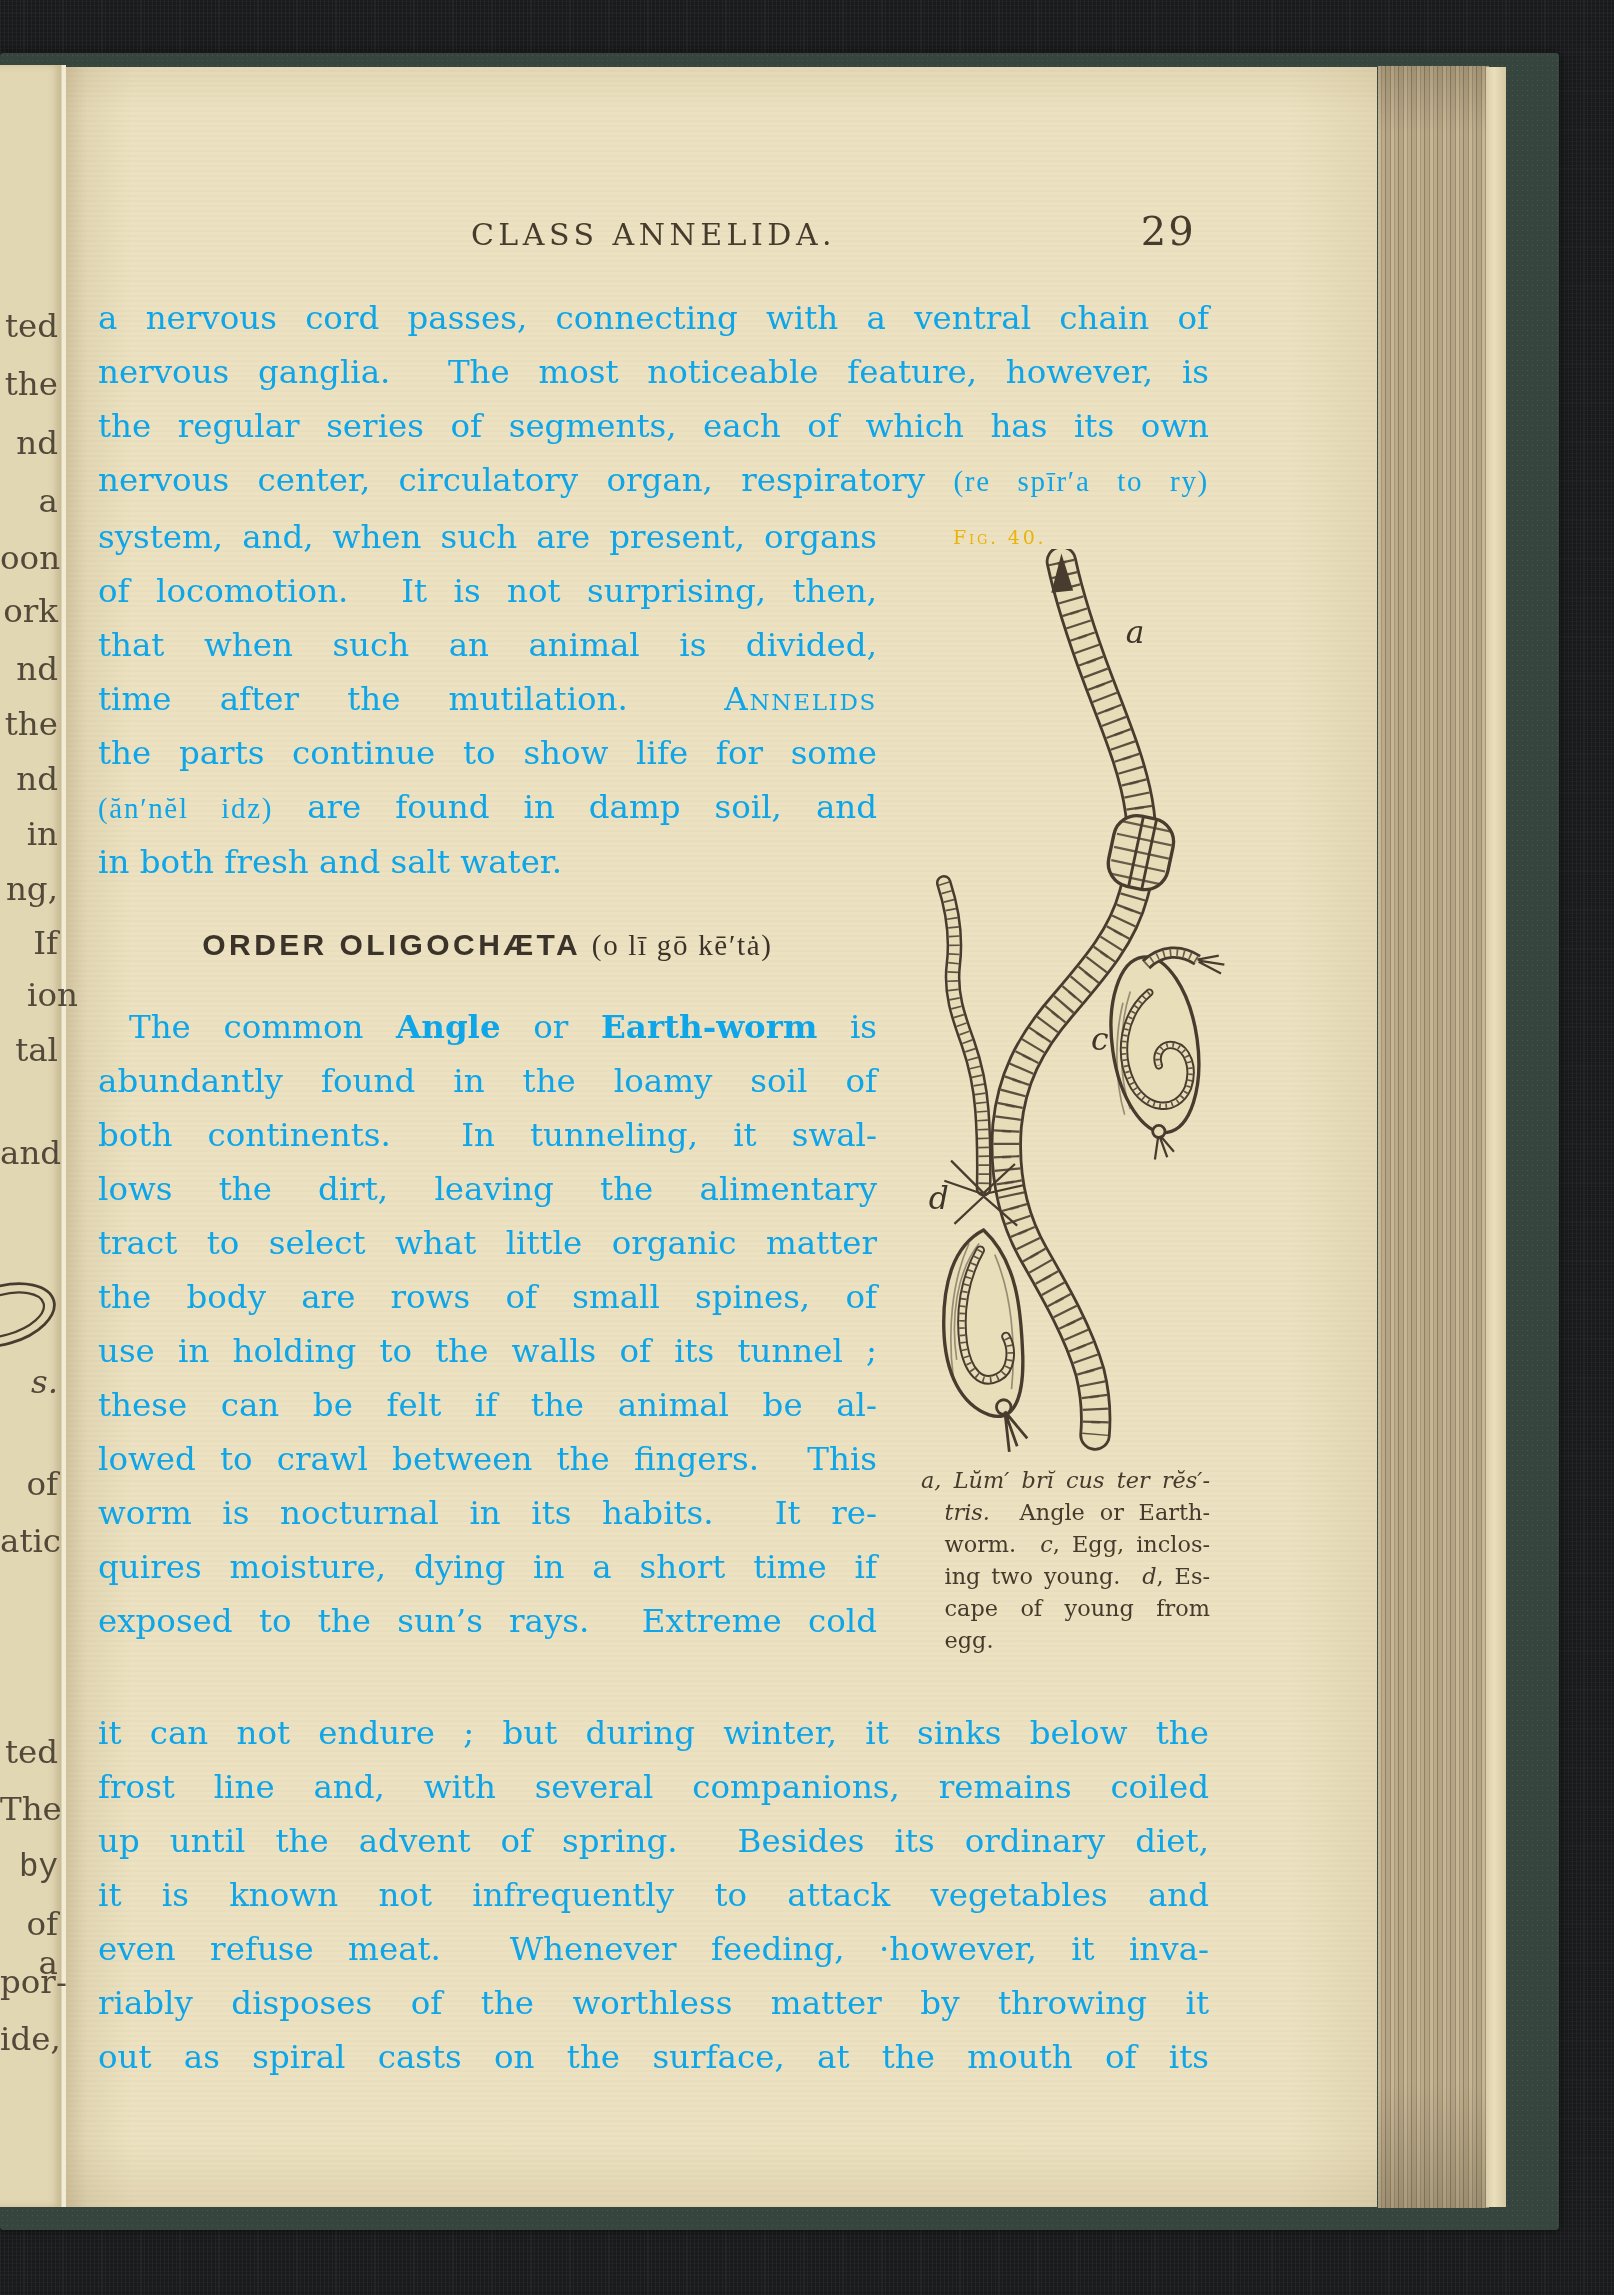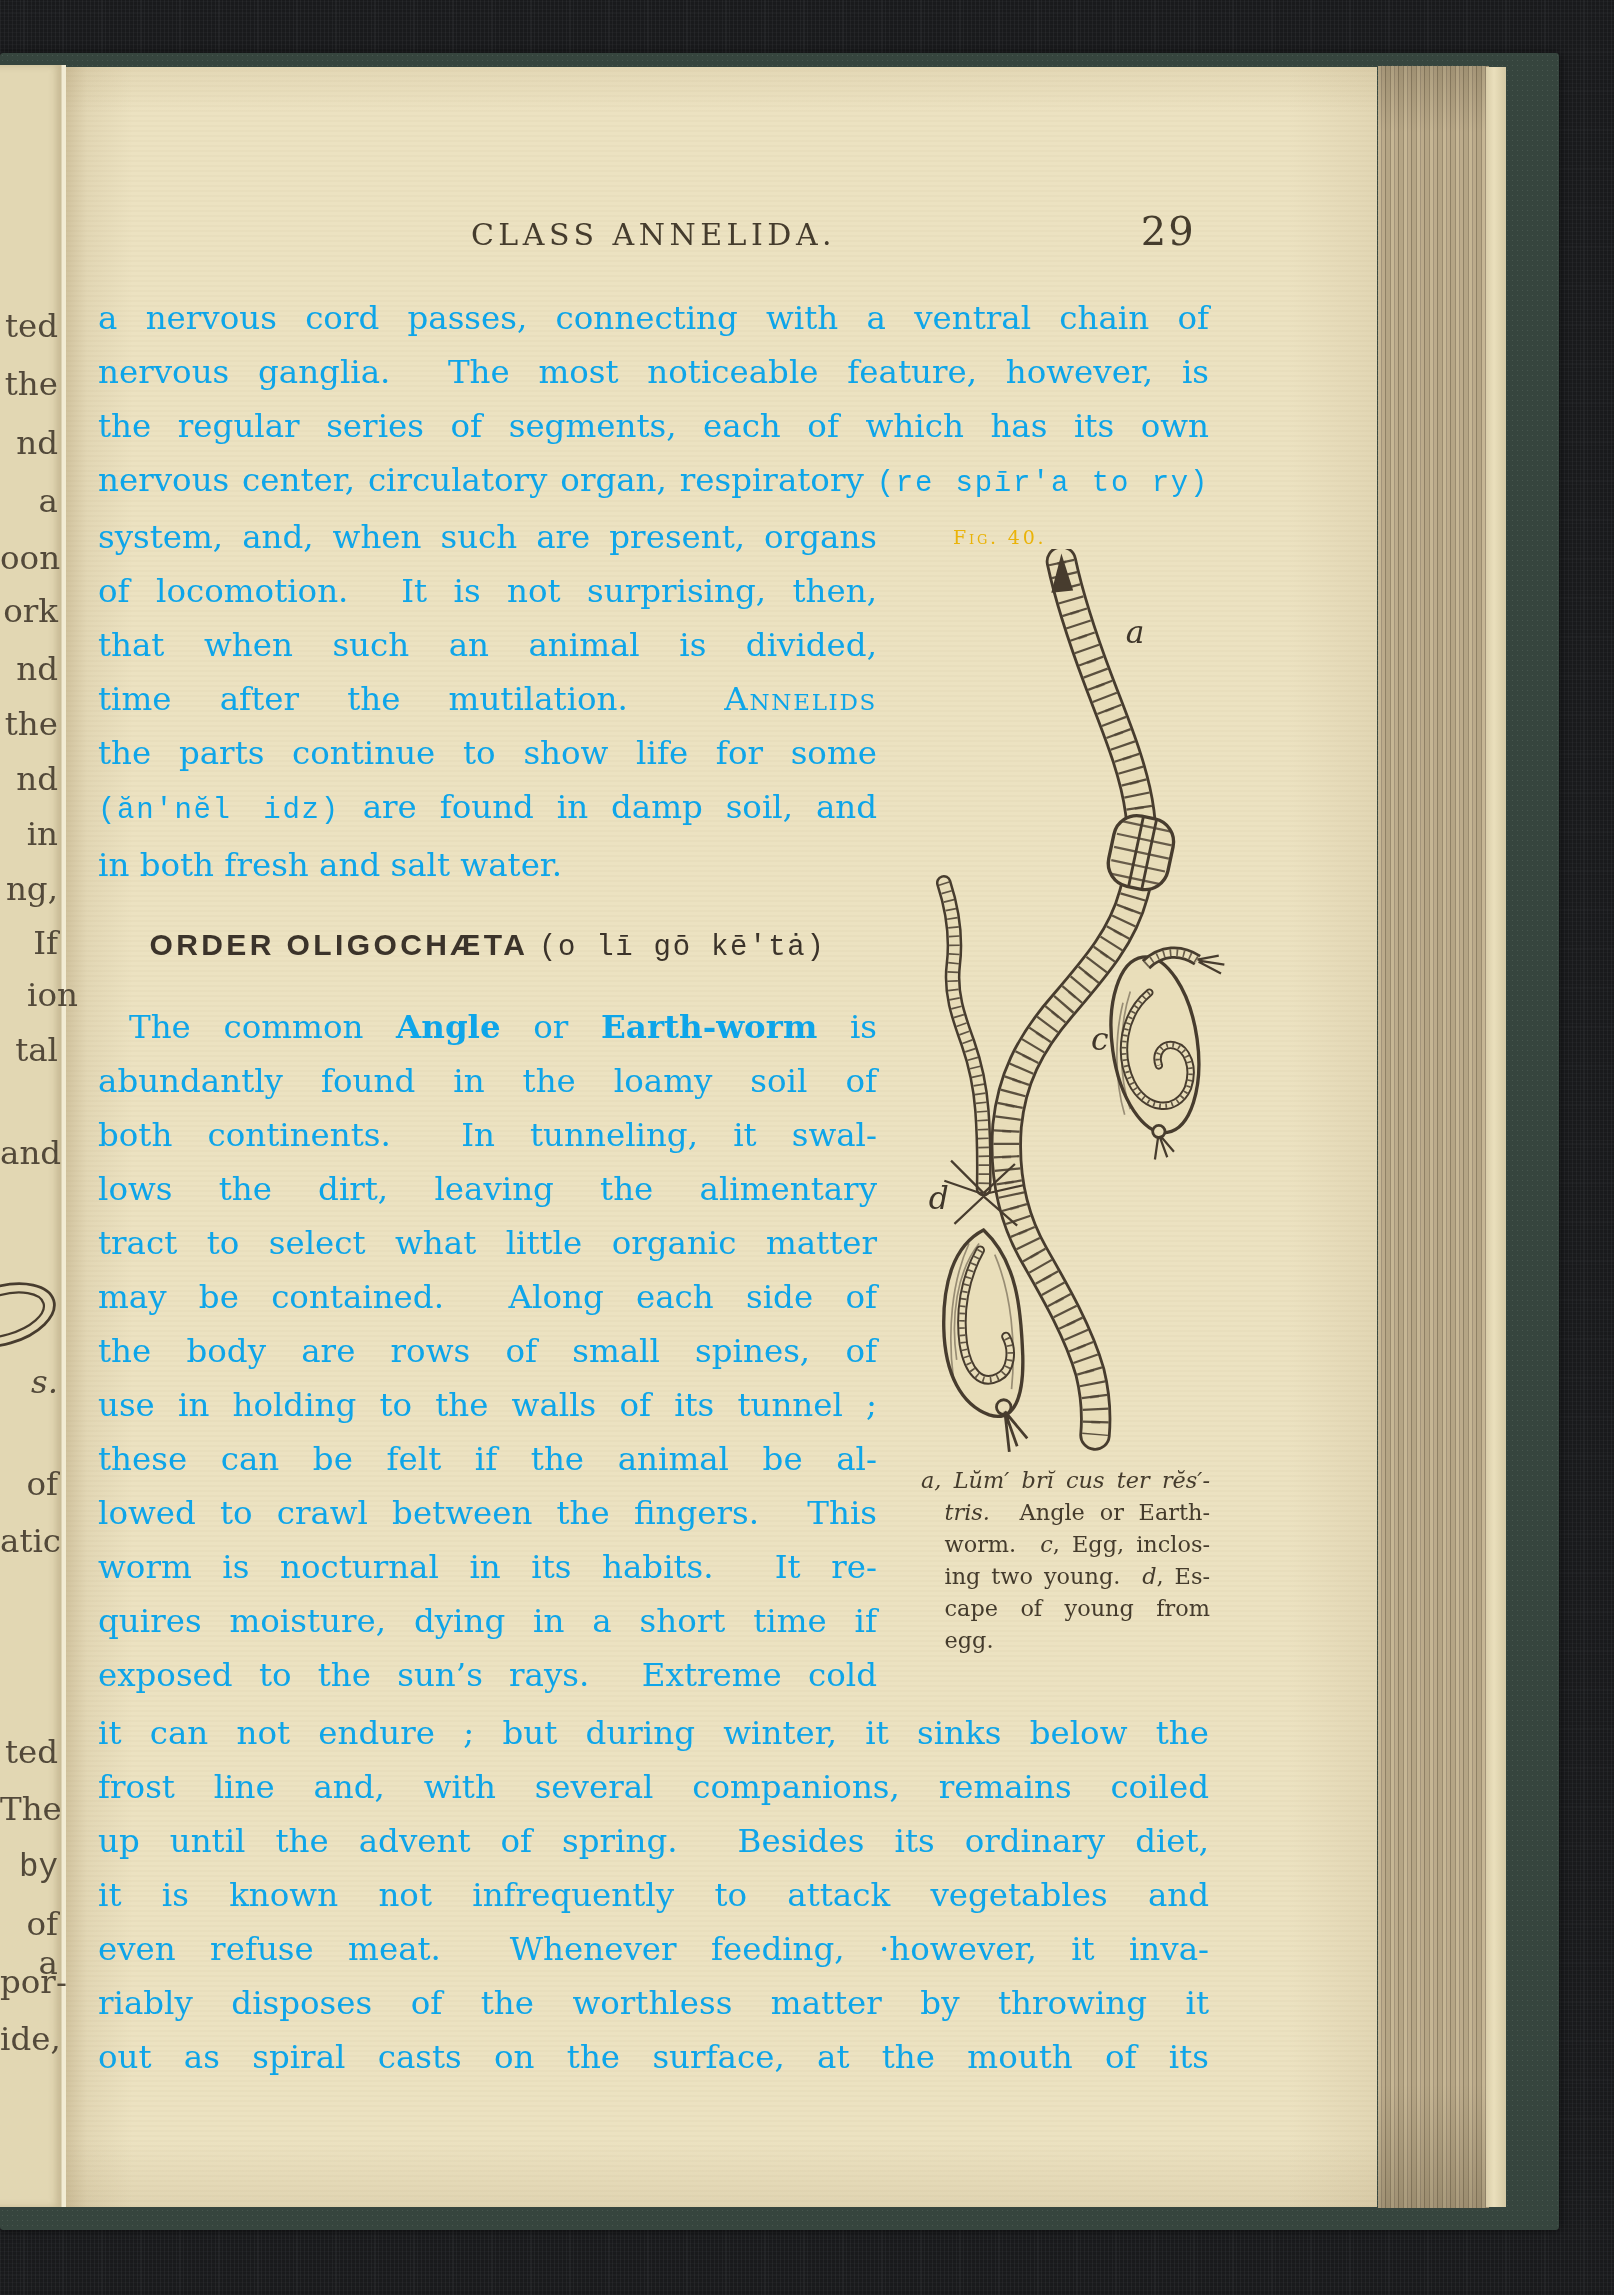--- a/index.html
+++ b/index.html
@@ -72,21 +72,21 @@
     position:absolute;left:98px;width:1098px;top:208px;
     text-align:right;color:#453c2d;font-size:40px;letter-spacing:2.2px;
   }
   .heading{
     position:absolute;left:98px;width:779px;top:928px;
     text-align:center;color:#3b332a;
     font-family:"Liberation Sans", sans-serif;
     font-size:30px;font-weight:700;letter-spacing:3.4px;
   }
   .heading .pron{font-weight:400;letter-spacing:1.7px;font-size:29px;}
-  .pron{font-family:Liberation Mono, monospace;font-size:29px;letter-spacing:1.7px;}
+  .pron{font-family:Liberation Serif, serif;font-size:29px;letter-spacing:1.7px;}
   .sc{font-variant:small-caps;letter-spacing:1.7px;}
   b{font-weight:700;}
   i{font-style:italic;}
   
   .fig-label{
     position:absolute;left:953px;width:224px;top:526px;
     text-align:left;color:#eab308;font-size:19px;
     font-variant:small-caps;letter-spacing:2.8px;
   }
   .fig-svg{position:absolute;left:885px;top:549px;}
@@ -135,21 +135,20 @@
 <div class="heading">
   <span>ORDER OLIGOCHÆTA </span><span class="pron">(o lī gō kē′tȧ)</span>
 </div>
 
 <div class="txt narrow" style="top:1000px;">
     <div class="tline ind">The common <b>Angle</b> or <b>Earth-worm</b> is</div>
     <div class="tline">abundantly found in the loamy soil of</div>
     <div class="tline">both continents.&nbsp; In tunneling, it swal-</div>
     <div class="tline">lows the dirt, leaving the alimentary</div>
     <div class="tline">tract to select what little organic matter</div>
-    <div class="tline">may be contained.&nbsp; Along each side of</div>
     <div class="tline">the body are rows of small spines, of</div>
     <div class="tline">use in holding to the walls of its tunnel ;</div>
     <div class="tline">these can be felt if the animal be al-</div>
     <div class="tline">lowed to crawl between the fingers.&nbsp; This</div>
     <div class="tline">worm is nocturnal in its habits.&nbsp; It re-</div>
     <div class="tline">quires moisture, dying in a short time if</div>
     <div class="tline">exposed to the sun’s rays.&nbsp; Extreme cold</div>
   </div>
 
 <div class="txt full" style="top:1706px;">

